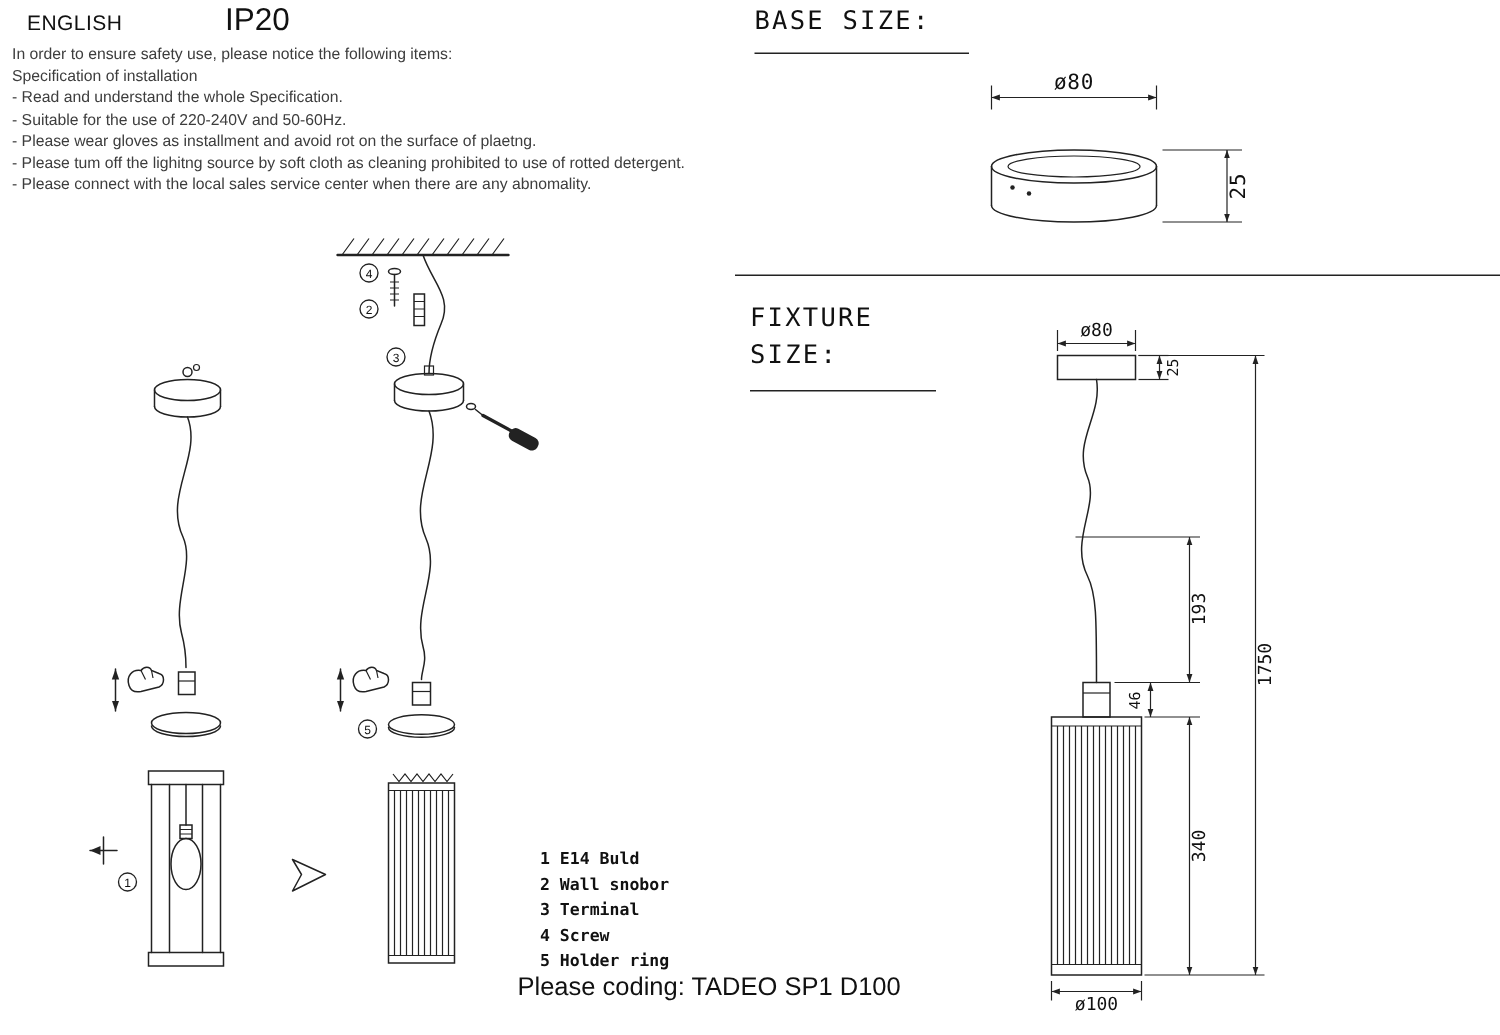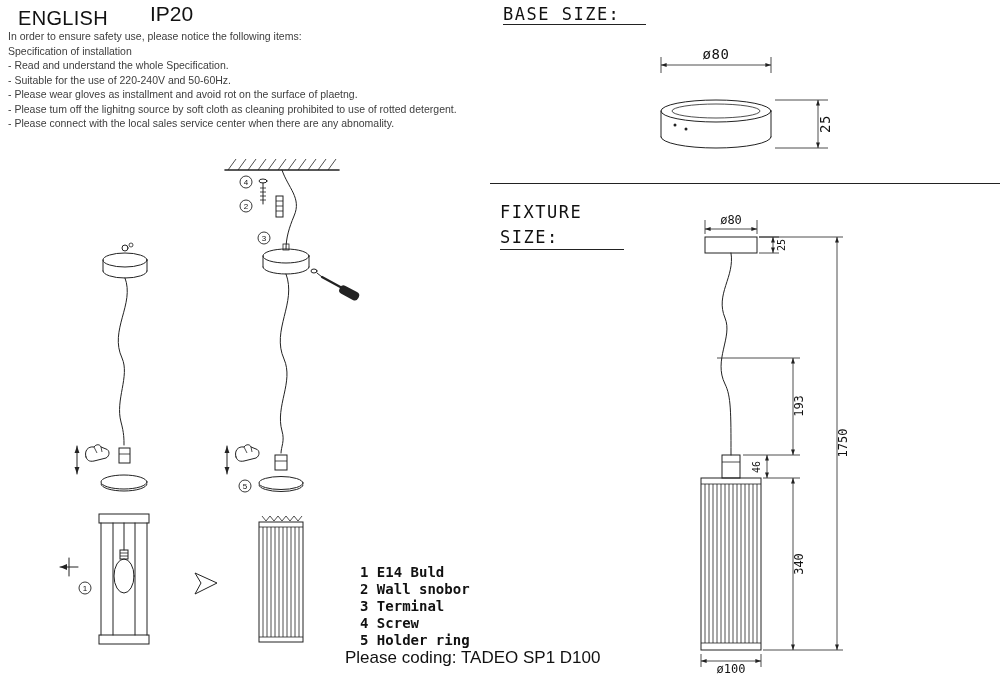--- a/index.html
+++ b/index.html
@@ -1,27 +1,27 @@
 <!DOCTYPE html>
 <html><head>
 <meta charset="utf-8">
 <style>
   *{margin:0;padding:0;box-sizing:border-box}
   html,body{width:1000px;height:690px;background:#fff;overflow:hidden}
   body{font-family:"Liberation Sans",sans-serif;position:relative;color:#1a1a1a}
   .page{position:absolute;inset:0;background:#fff}
-  .lang{position:absolute;left:18px;top:7px;font-size:20px;color:#111;letter-spacing:.3px}
+  .lang{position:absolute;left:18px;top:7px;font-size:14px;color:#111;letter-spacing:.3px}
   .ip{position:absolute;left:150px;top:2px;font-size:21px;color:#111}
   .spec{position:absolute;left:8px;top:29px;width:482px;font-size:10.5px;line-height:14.5px;color:#3d3d3d}
   .spec div{white-space:nowrap}
-  .sec-title{position:absolute;font-family:"DejaVu Sans Mono",monospace;font-size:17px;letter-spacing:1.5px;color:#111;border-bottom:1.2px solid #222;padding-bottom:0}
+  .sec-title{position:absolute;font-family:"DejaVu Sans Mono",monospace;font-size:17px;letter-spacing:1.5px;color:#111;border-bottom:1.2px solid #222;padding-bottom:11px}
   .base-title{left:503px;top:4px;padding-right:26px}
   .fixture-title{left:500px;top:200px;width:124px;line-height:1.45}
   .hdivider{position:absolute;left:490px;top:183px;width:510px;height:1px;background:#222}
-  .parts{position:absolute;left:360px;top:564px;font-family:"DejaVu Sans Mono",monospace;font-weight:bold;font-size:14px;line-height:17px;color:#111}
+  .parts{position:absolute;left:360px;top:564px;font-family:"DejaVu Sans Mono",monospace;font-weight:bold;font-size:11px;line-height:17px;color:#111}
   .coding{position:absolute;left:345px;top:648px;font-size:17px;color:#111}
   svg{position:absolute;overflow:visible}
   .install-svg{left:35px;top:148px}
   .base-svg{left:620px;top:35px}
   .fixture-svg{left:655px;top:212px}
   .ln{stroke:#222;stroke-width:1;fill:none;stroke-linecap:round}
   .lnq{stroke:#222;stroke-width:.8;fill:none}
   .arrowO{stroke:#222;stroke-width:1;fill:#fff;stroke-linejoin:round}
   .co{fill:#fff;stroke:#222;stroke-width:.9}
   .con{font-family:"Liberation Sans",sans-serif;font-size:8px;fill:#111}

